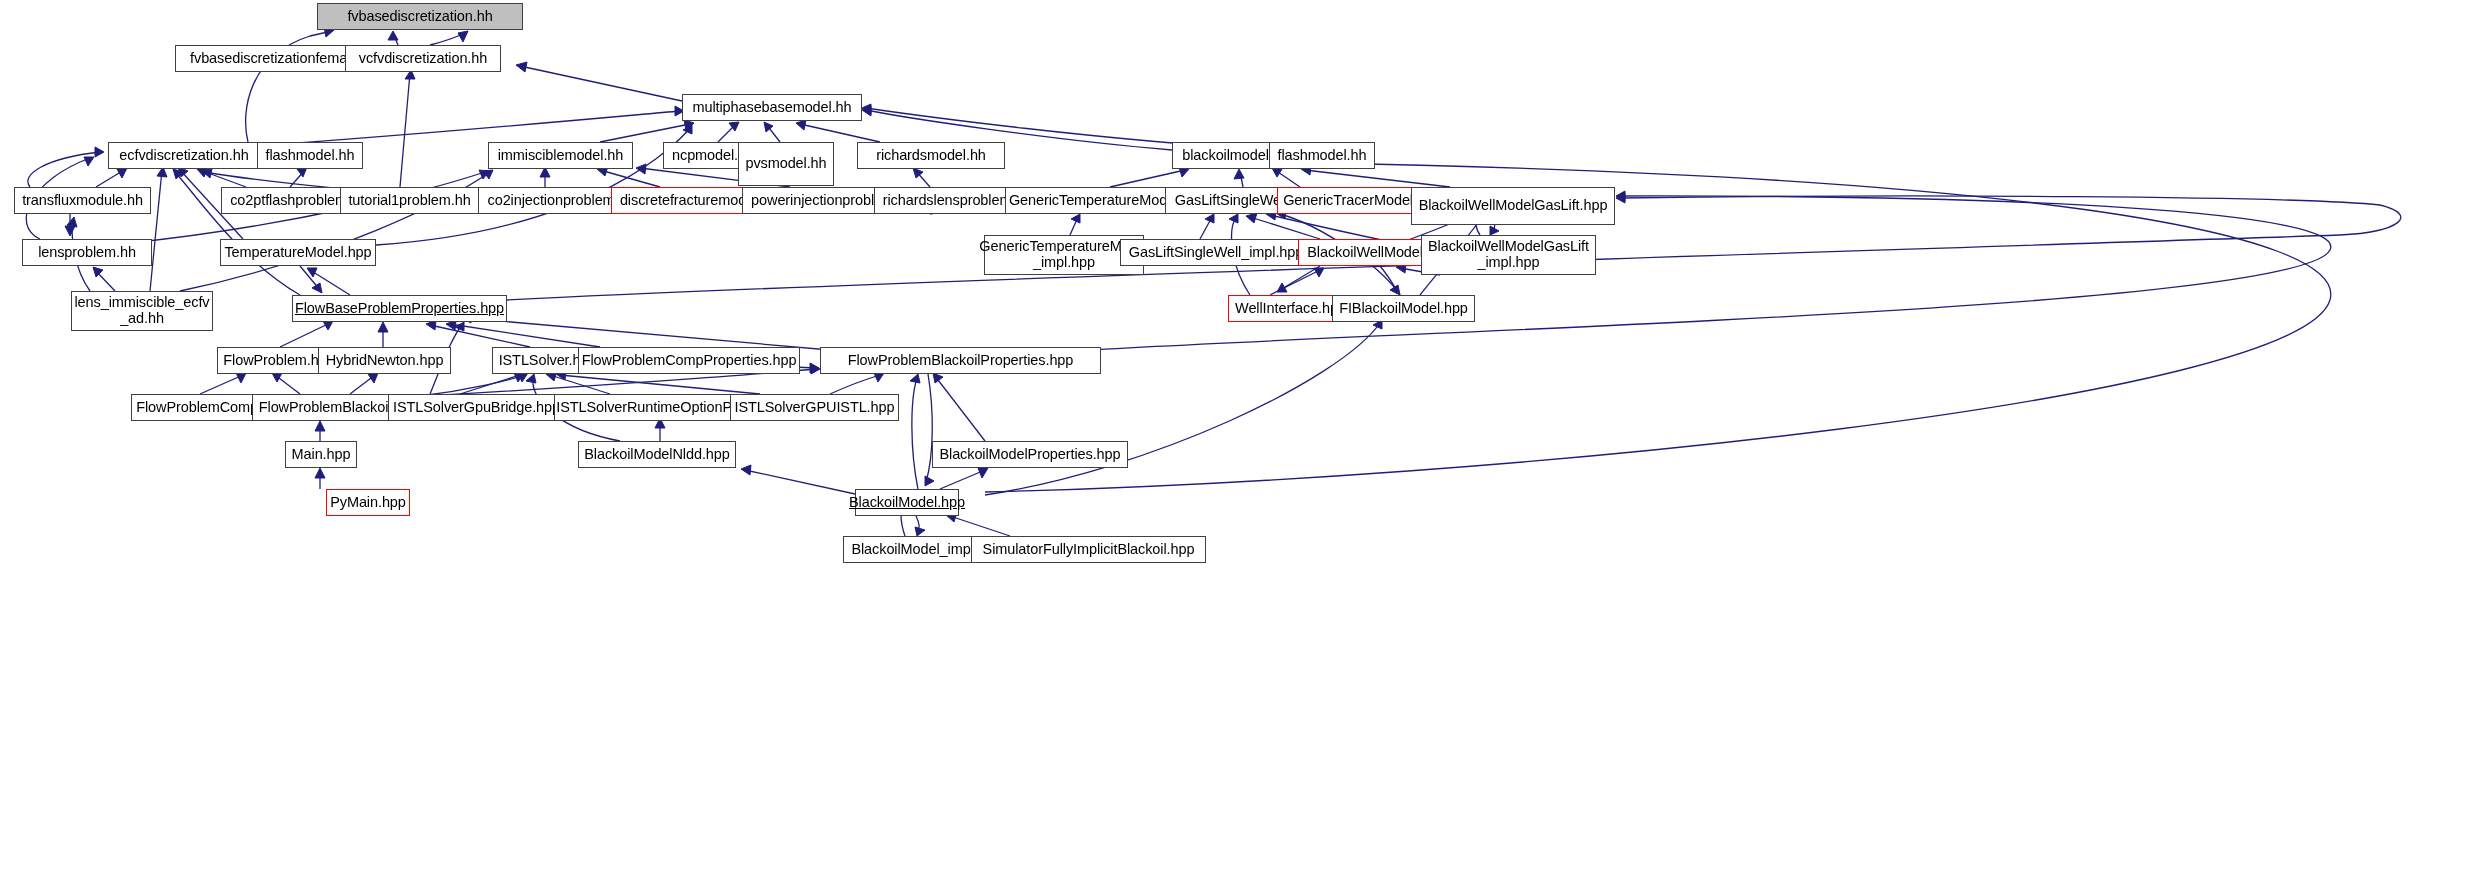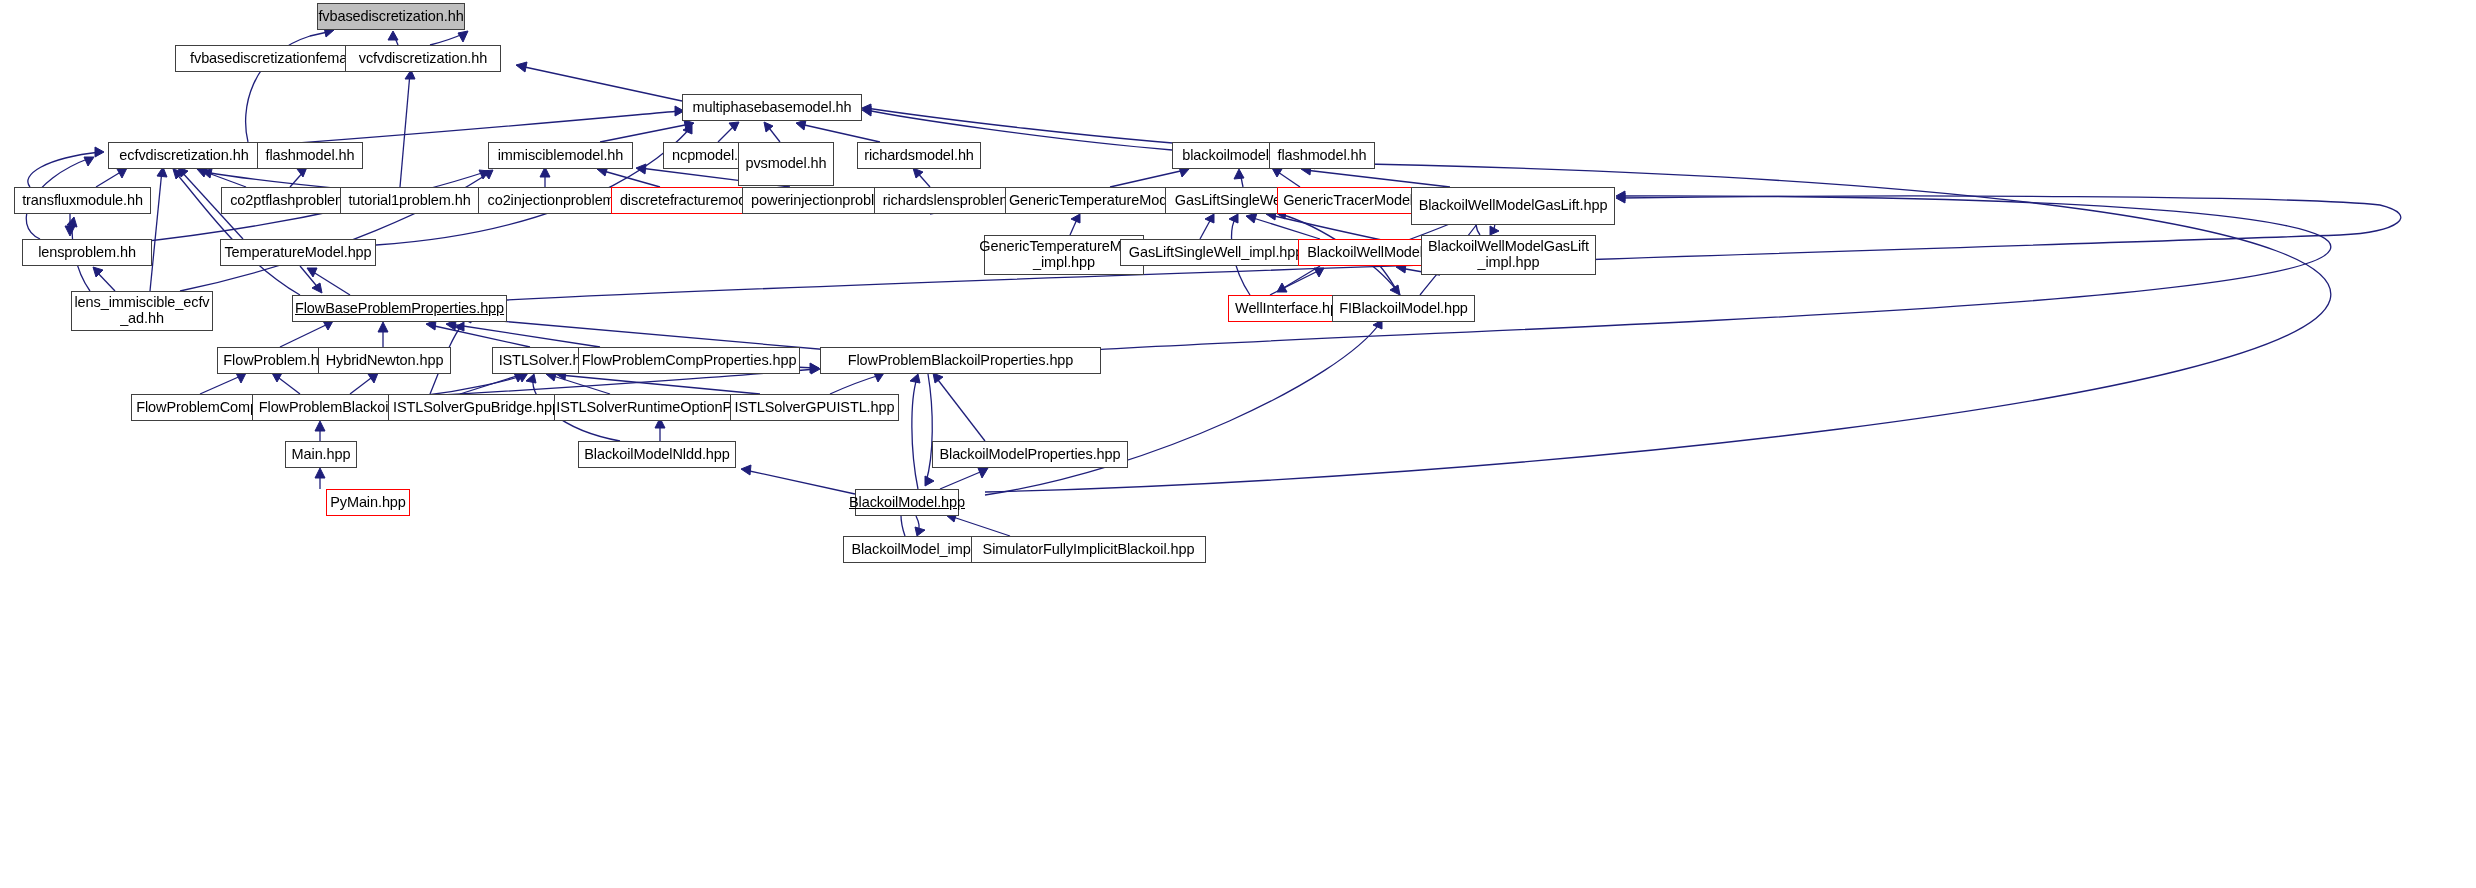--- a/index.html
+++ b/index.html
@@ -388,30 +388,30 @@
       </g>
       <g>
         <path d="M 1353 305 L 1380 308" fill="none" stroke="#1f1f7a" stroke-width="1.3"></path>
         <path d="M 1384 309 l -9 -5 l -1 10 z" fill="#1f1f7a" stroke="#1f1f7a" stroke-width="1"></path>
       </g>
       <g>
         <path d="M 1380 266 C 1390 278 1395 288 1398 292" fill="none" stroke="#1f1f7a" stroke-width="1.3"></path>
         <path d="M 1400 295 l -2 -10 l -8 5 z" fill="#1f1f7a" stroke="#1f1f7a" stroke-width="1"></path>
       </g>
     </svg>
-<div class="node root" style="left: 317px; top: 3px; width: 148px; height: 27px;">fvbasediscretization.hh</div>
+<div class="node root" style="left: 317px; top: 3px; width: 206px; height: 27px;">fvbasediscretization.hh</div>
     <div class="node" style="left: 175px; top: 45px; width: 235px; height: 27px;">fvbasediscretizationfemadapt.hh</div>
     <div class="node" style="left: 345px; top: 45px; width: 156px; height: 27px;">vcfvdiscretization.hh</div>
     <div class="node" style="left: 682px; top: 94px; width: 180px; height: 27px;">multiphasebasemodel.hh</div>
     <div class="node" style="left: 108px; top: 142px; width: 152px; height: 27px;">ecfvdiscretization.hh</div>
     <div class="node" style="left: 257px; top: 142px; width: 106px; height: 27px;">flashmodel.hh</div>
     <div class="node" style="left: 488px; top: 142px; width: 145px; height: 27px;">immisciblemodel.hh</div>
     <div class="node" style="left: 663px; top: 142px; width: 100px; height: 27px;">ncpmodel.hh</div>
     <div class="node" style="left: 738px; top: 142px; width: 96px; height: 44px;">pvsmodel.hh</div>
-    <div class="node" style="left: 857px; top: 142px; width: 124px; height: 27px;">richardsmodel.hh</div>
+    <div class="node" style="left: 857px; top: 142px; width: 148px; height: 27px;">richardsmodel.hh</div>
     <div class="node" style="left: 1172px; top: 142px; width: 127px; height: 27px;">blackoilmodel.hh</div>
     <div class="node" style="left: 1269px; top: 142px; width: 106px; height: 27px;">flashmodel.hh</div>
     <div class="node" style="left: 14px; top: 187px; width: 137px; height: 27px;">transfluxmodule.hh</div>
     <div class="node" style="left: 221px; top: 187px; width: 155px; height: 27px;">co2ptflashproblem.hh</div>
     <div class="node" style="left: 340px; top: 187px; width: 139px; height: 27px;">tutorial1problem.hh</div>
     <div class="node" style="left: 478px; top: 187px; width: 166px; height: 27px;">co2injectionproblem.hh</div>
     <div class="node red" style="left: 611px; top: 187px; width: 175px; height: 27px;">discretefracturemodel.hh</div>
     <div class="node" style="left: 742px; top: 187px; width: 181px; height: 27px;">powerinjectionproblem.hh</div>
     <div class="node" style="left: 874px; top: 187px; width: 166px; height: 27px;">richardslensproblem.hh</div>
     <div class="node" style="left: 1005px; top: 187px; width: 205px; height: 27px;">GenericTemperatureModel.hpp</div>

